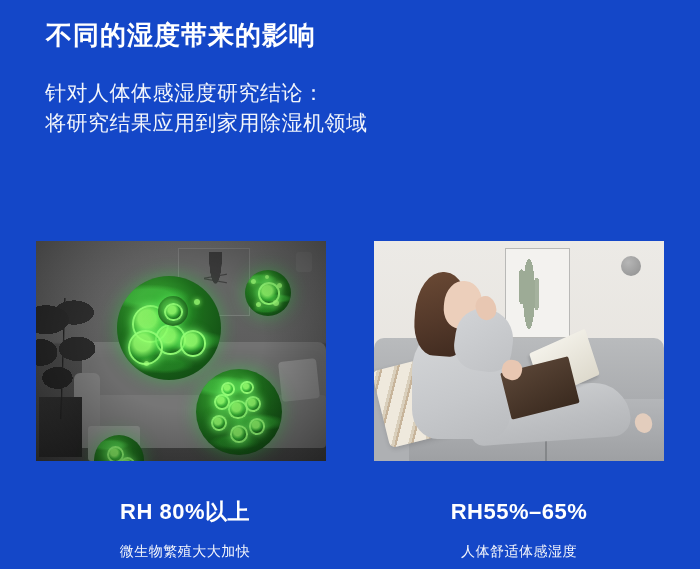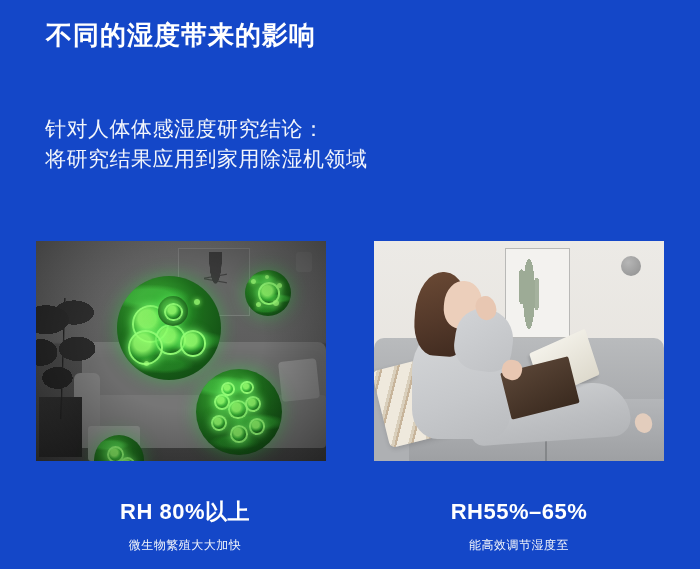--- a/index.html
+++ b/index.html
@@ -37,21 +37,20 @@
   
   #body-copy {
     position: absolute;
     left: 45px;
     top: 78px;
     width: 430px;
     font-size: 21px;
     line-height: 30px;
     color: #f2f5fb;
     letter-spacing: 0.5px;
-    margin-top: 36px;
   }
   #body-copy .line { white-space: nowrap; display: block; }
   #body-copy .strong { font-weight: bold; color: #ffffff; letter-spacing: 0px; }
   #body-copy .line-bold { font-weight: bold; color: #ffffff; white-space: nowrap; display: block; }
 
   
   .photo {
     position: absolute;
     top: 241px;
     width: 290px;
@@ -350,26 +349,26 @@
   #caption-right { left: 374px; }
   .caption .cap-main {
     display: block;
     font-size: 22px;
     font-weight: bold;
     letter-spacing: 0.5px;
     line-height: 28px;
   }
   .caption .cap-sub {
     display: block;
-    font-size: 12px;
+    font-size: 14px;
     font-weight: normal;
     letter-spacing: 0.5px;
     line-height: 26px;
     color: #f4f6fb;
-    margin-top: 6px;
+    margin-top: 12px;
   }
 </style>
 </head>
 <body>
 
 <div id="poster">
 
   <div id="headline">不同的湿度带来的影响</div>
 
   <div id="body-copy">
@@ -459,16 +458,16 @@
     <div class="lt-hand2"></div>
   </div>
 
   <div class="caption" id="caption-left">
     <span class="cap-main">RH 80%以上</span>
     <span class="cap-sub">微生物繁殖大大加快</span>
   </div>
 
   <div class="caption" id="caption-right">
     <span class="cap-main">RH55%–65%</span>
-    <span class="cap-sub">能高效调节湿度至</span>
+    <span class="cap-sub">人体舒适体感湿度</span>
   </div>
 
 </div>
 
 </body></html>

